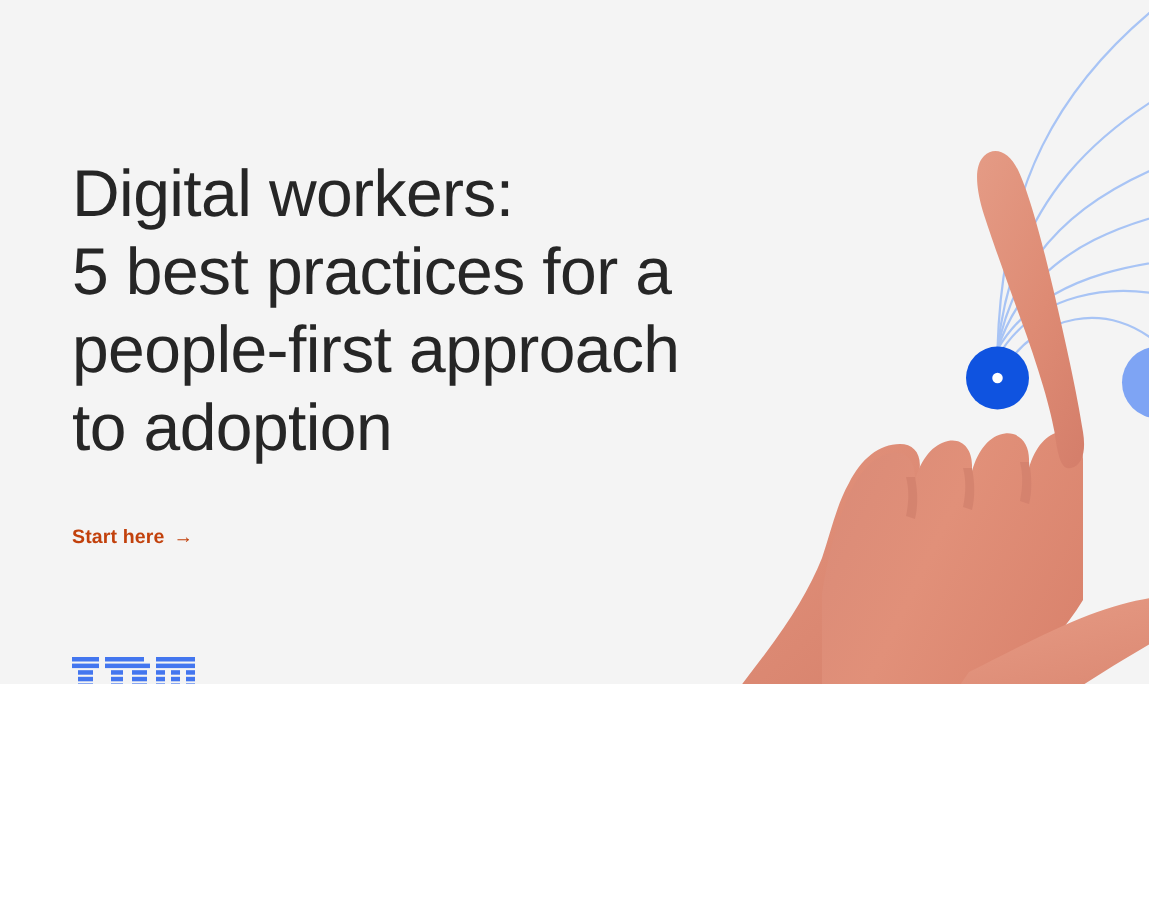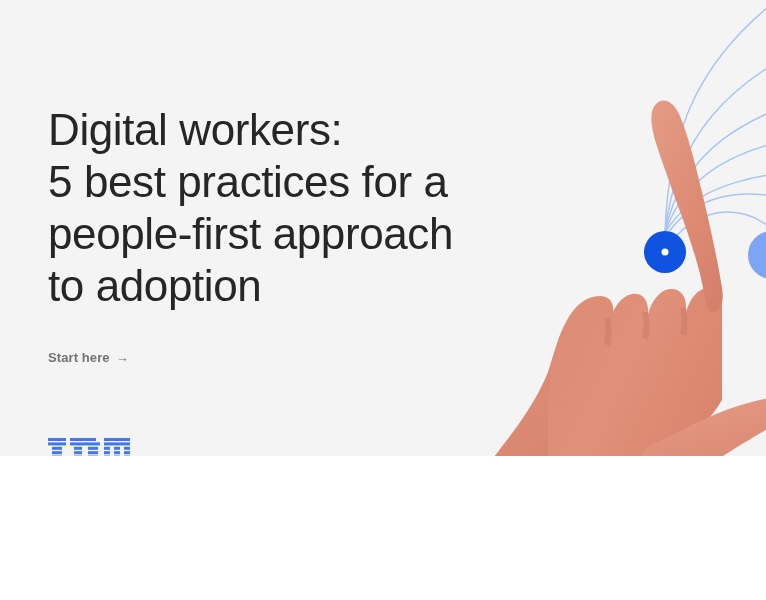--- a/index.html
+++ b/index.html
@@ -49,21 +49,21 @@
   }
   #cta {
     display: inline-flex;
     align-items: center;
     gap: 6px;
     margin-top: 38px;
     text-decoration: none;
     font-size: 13px;
     font-weight: 700;
     letter-spacing: 0.1px;
-    color: #737373;
+    color: #c2410c;
     cursor: pointer;
   }
   #cta .cta-arrow {
     font-size: 13px;
     line-height: 1;
     transform: translateY(0px);
   }
 
   
   #ibm-logo {

